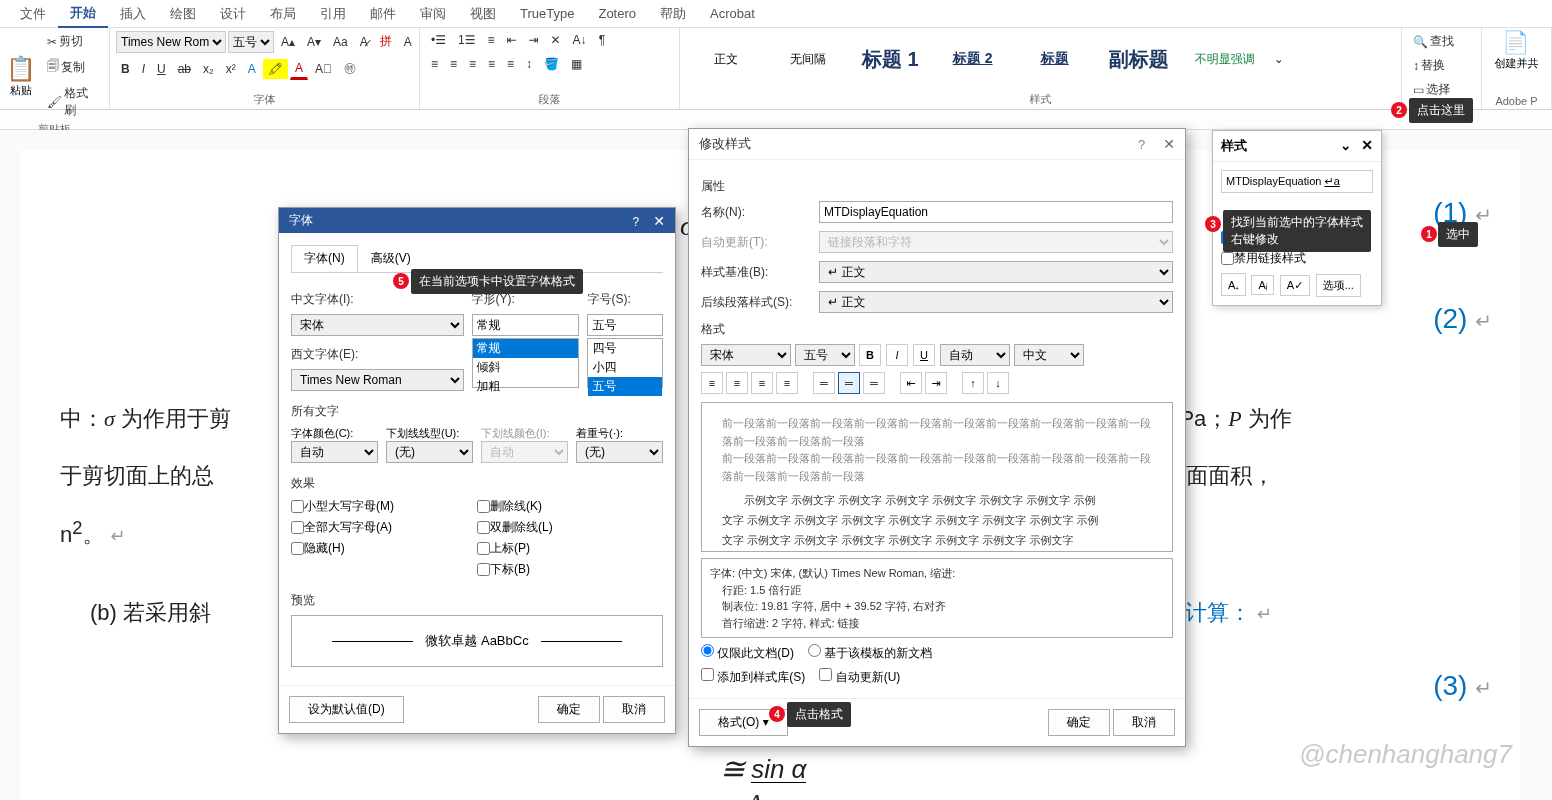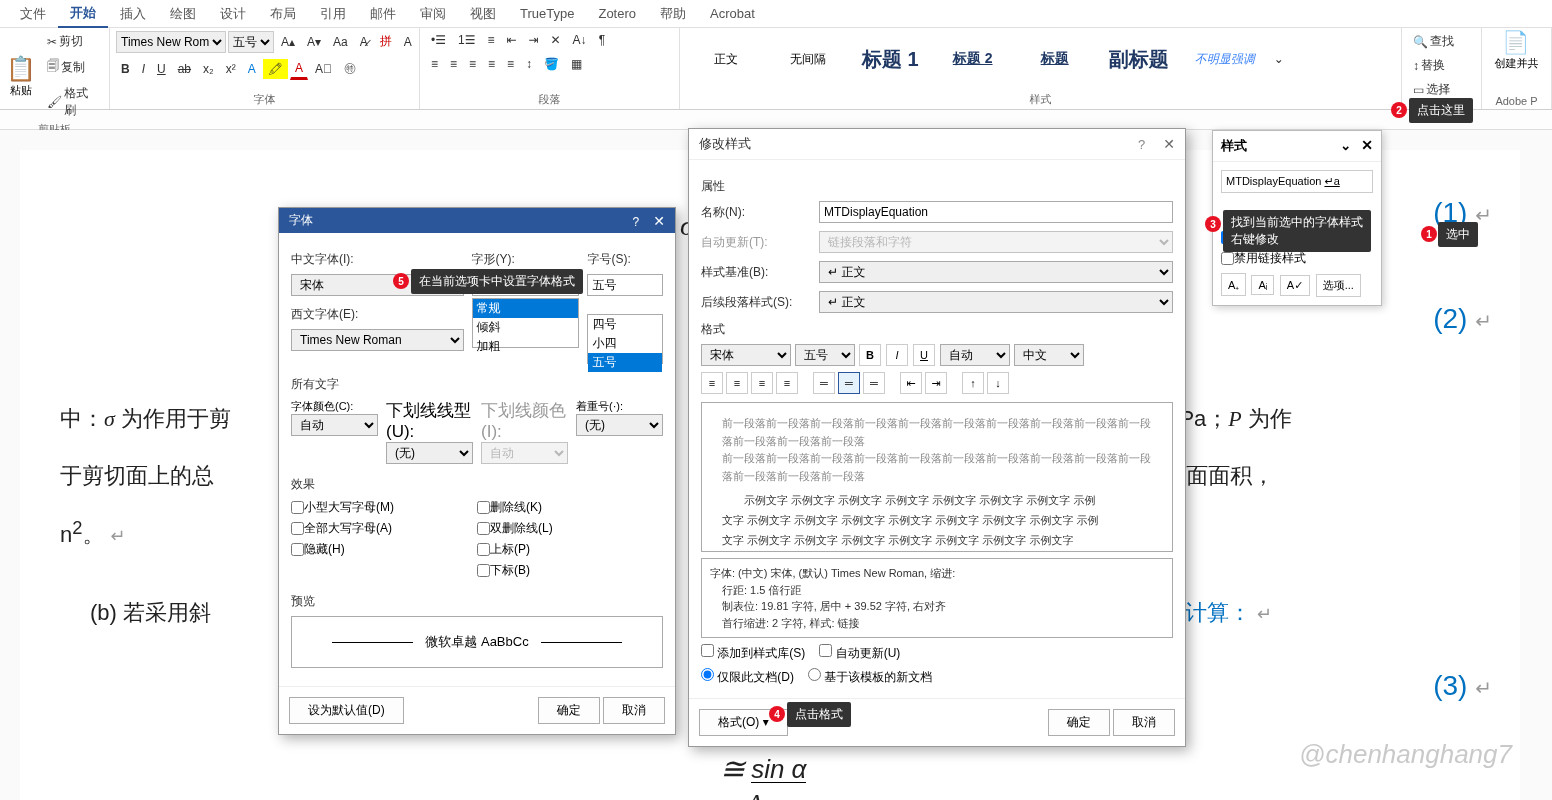--- a/index.html
+++ b/index.html
@@ -171,21 +171,21 @@
     <div class="ribbon-group-label">段落</div>
   </div>
   <div class="ribbon-group" style="flex:1;min-width:620px">
     <div class="ribbon-row" style="height:58px;align-items:center">
       <div class="style-item">正文</div>
       <div class="style-item">无间隔</div>
       <div class="style-item style-title1">标题 1</div>
       <div class="style-item style-title2">标题 2</div>
       <div class="style-item style-title2">标题</div>
       <div class="style-item style-title1">副标题</div>
-      <div class="style-item" style="font-style:italic;color:#3b82f6">不明显强调</div>
+      <div class="style-item" style="color:#15803d">不明显强调</div>
       <span class="ribbon-btn">⌄</span>
     </div>
     <div class="ribbon-group-label">样式</div>
   </div>
   <div class="ribbon-group" style="width:80px">
     <div style="display:flex;flex-direction:column;gap:1px;font-size:11px">
       <span class="ribbon-btn">🔍 <span>查找</span></span>
       <span class="ribbon-btn">↕ <span>替换</span></span>
       <span class="ribbon-btn">▭ <span>选择</span></span>
     </div>
@@ -233,51 +233,55 @@
     <div style="margin-top:260px"><span>(3)</span> <span class="pilcrow" style="color:#999;font-size:20px">↵</span></div>
   </div>
 </div>
 
 <div class="dialog" style="left:278px; top:207px; width:398px;">
   <div class="dialog-title">
     <span>字体</span>
     <div><span style="margin-right:14px">?</span><span class="close-x">✕</span></div>
   </div>
   <div class="dialog-body">
+    <div class="tabbar">
+      <div class="tabbar-item active">字体(N)</div>
+      <div class="tabbar-item">高级(V)</div>
+    </div>
     <div style="display:flex;gap:8px">
       <div style="flex:1.6">
         <div class="section-label">中文字体(I):</div>
         <select class="txt-input" style="width:100%"><option>宋体</option></select>
         <div class="section-label" style="margin-top:10px">西文字体(E):</div>
         <select class="txt-input" style="width:100%"><option>Times New Roman</option></select>
       </div>
       <div style="flex:1">
         <div class="section-label">字形(Y):</div>
         <input class="txt-input" style="width: 100%;" value="常规">
         <div class="listbox" style="height:50px;margin-top:2px">
           <div class="listbox-item sel">常规</div>
           <div class="listbox-item">倾斜</div>
           <div class="listbox-item">加粗</div>
         </div>
       </div>
       <div style="flex:0.7">
         <div class="section-label">字号(S):</div>
         <input class="txt-input" style="width: 100%;" value="五号">
-        <div class="listbox" style="height:50px;margin-top:18px">
+        <div class="listbox" style="height:50px;margin-top:2px">
           <div class="listbox-item">四号</div>
           <div class="listbox-item">小四</div>
           <div class="listbox-item sel">五号</div>
         </div>
       </div>
     </div>
     <div class="section-label" style="margin-top:12px">所有文字</div>
     <div style="display:flex;gap:8px">
       <div style="flex:1"><div style="font-size:11px">字体颜色(C):</div><select class="txt-input" style="width:100%"><option>自动</option></select></div>
-      <div style="flex:1"><div style="font-size:17px">下划线线型(U):</div><select class="txt-input" style="width:100%"><option>(无)</option></select></div>
-      <div style="flex:1"><div style="font-size:17px;color:#999">下划线颜色(I):</div><select class="txt-input" style="width:100%;color:#999" disabled=""><option>自动</option></select></div>
+      <div style="flex:1"><div style="font-size:11px">下划线线型(U):</div><select class="txt-input" style="width:100%"><option>(无)</option></select></div>
+      <div style="flex:1"><div style="font-size:11px;color:#999">下划线颜色(I):</div><select class="txt-input" style="width:100%;color:#999" disabled=""><option>自动</option></select></div>
       <div style="flex:1"><div style="font-size:11px">着重号(·):</div><select class="txt-input" style="width:100%"><option>(无)</option></select></div>
     </div>
     <div class="section-label" style="margin-top:12px">效果</div>
     <div style="display:flex">
       <div style="flex:1">
         <label class="checkbox-row">
             <input type="checkbox" style="">
             <span>小型大写字母(M)</span>
           </label>
         <label class="checkbox-row">
@@ -385,26 +389,26 @@
       <div class="sample" style="margin:6px 0;text-indent:2em;line-height:1.8"><span>示例文字 示例文字 示例文字 示例文字 示例文字 示例文字 示例文字 示例</span><br>文字 <span>示例文字 示例文字 示例文字 示例文字 示例文字 示例文字 示例文字 示例</span><br>文字 示例文字 示例文字 示例文字 示例文字 示例文字 示例文字 示例文字</div>
 
     </div>
     <div class="desc-box">
       <div>字体: (中文) 宋体, (默认) Times New Roman, 缩进:</div>
       <div style="padding-left:12px">行距: 1.5 倍行距</div>
       <div style="padding-left:12px">制表位: 19.81 字符, 居中 + 39.52 字符, 右对齐</div>
       <div style="padding-left:12px">首行缩进: 2 字符, 样式: 链接</div>
     </div>
     <div class="radio-row">
+      <label><input type="radio" name="scope" checked="" style=""> <span>仅限此文档(D)</span></label>
+      <label><input type="radio" name="scope" style=""> <span>基于该模板的新文档</span></label>
+    </div>
+    <div class="radio-row">
       <label><input type="checkbox" style=""> <span>添加到样式库(S)</span></label>
       <label><input type="checkbox" style=""> <span>自动更新(U)</span></label>
-    </div>
-    <div class="radio-row">
-      <label><input type="radio" name="scope" checked="" style=""> <span>仅限此文档(D)</span></label>
-      <label><input type="radio" name="scope" style=""> <span>基于该模板的新文档</span></label>
     </div>
   </div>
   <div class="dialog-footer" style="justify-content:space-between">
     <button class="btn"><span>格式(O)</span> ▾</button>
     <div>
       <button class="btn">确定</button>
       <button class="btn">取消</button>
     </div>
   </div>
 </div>

